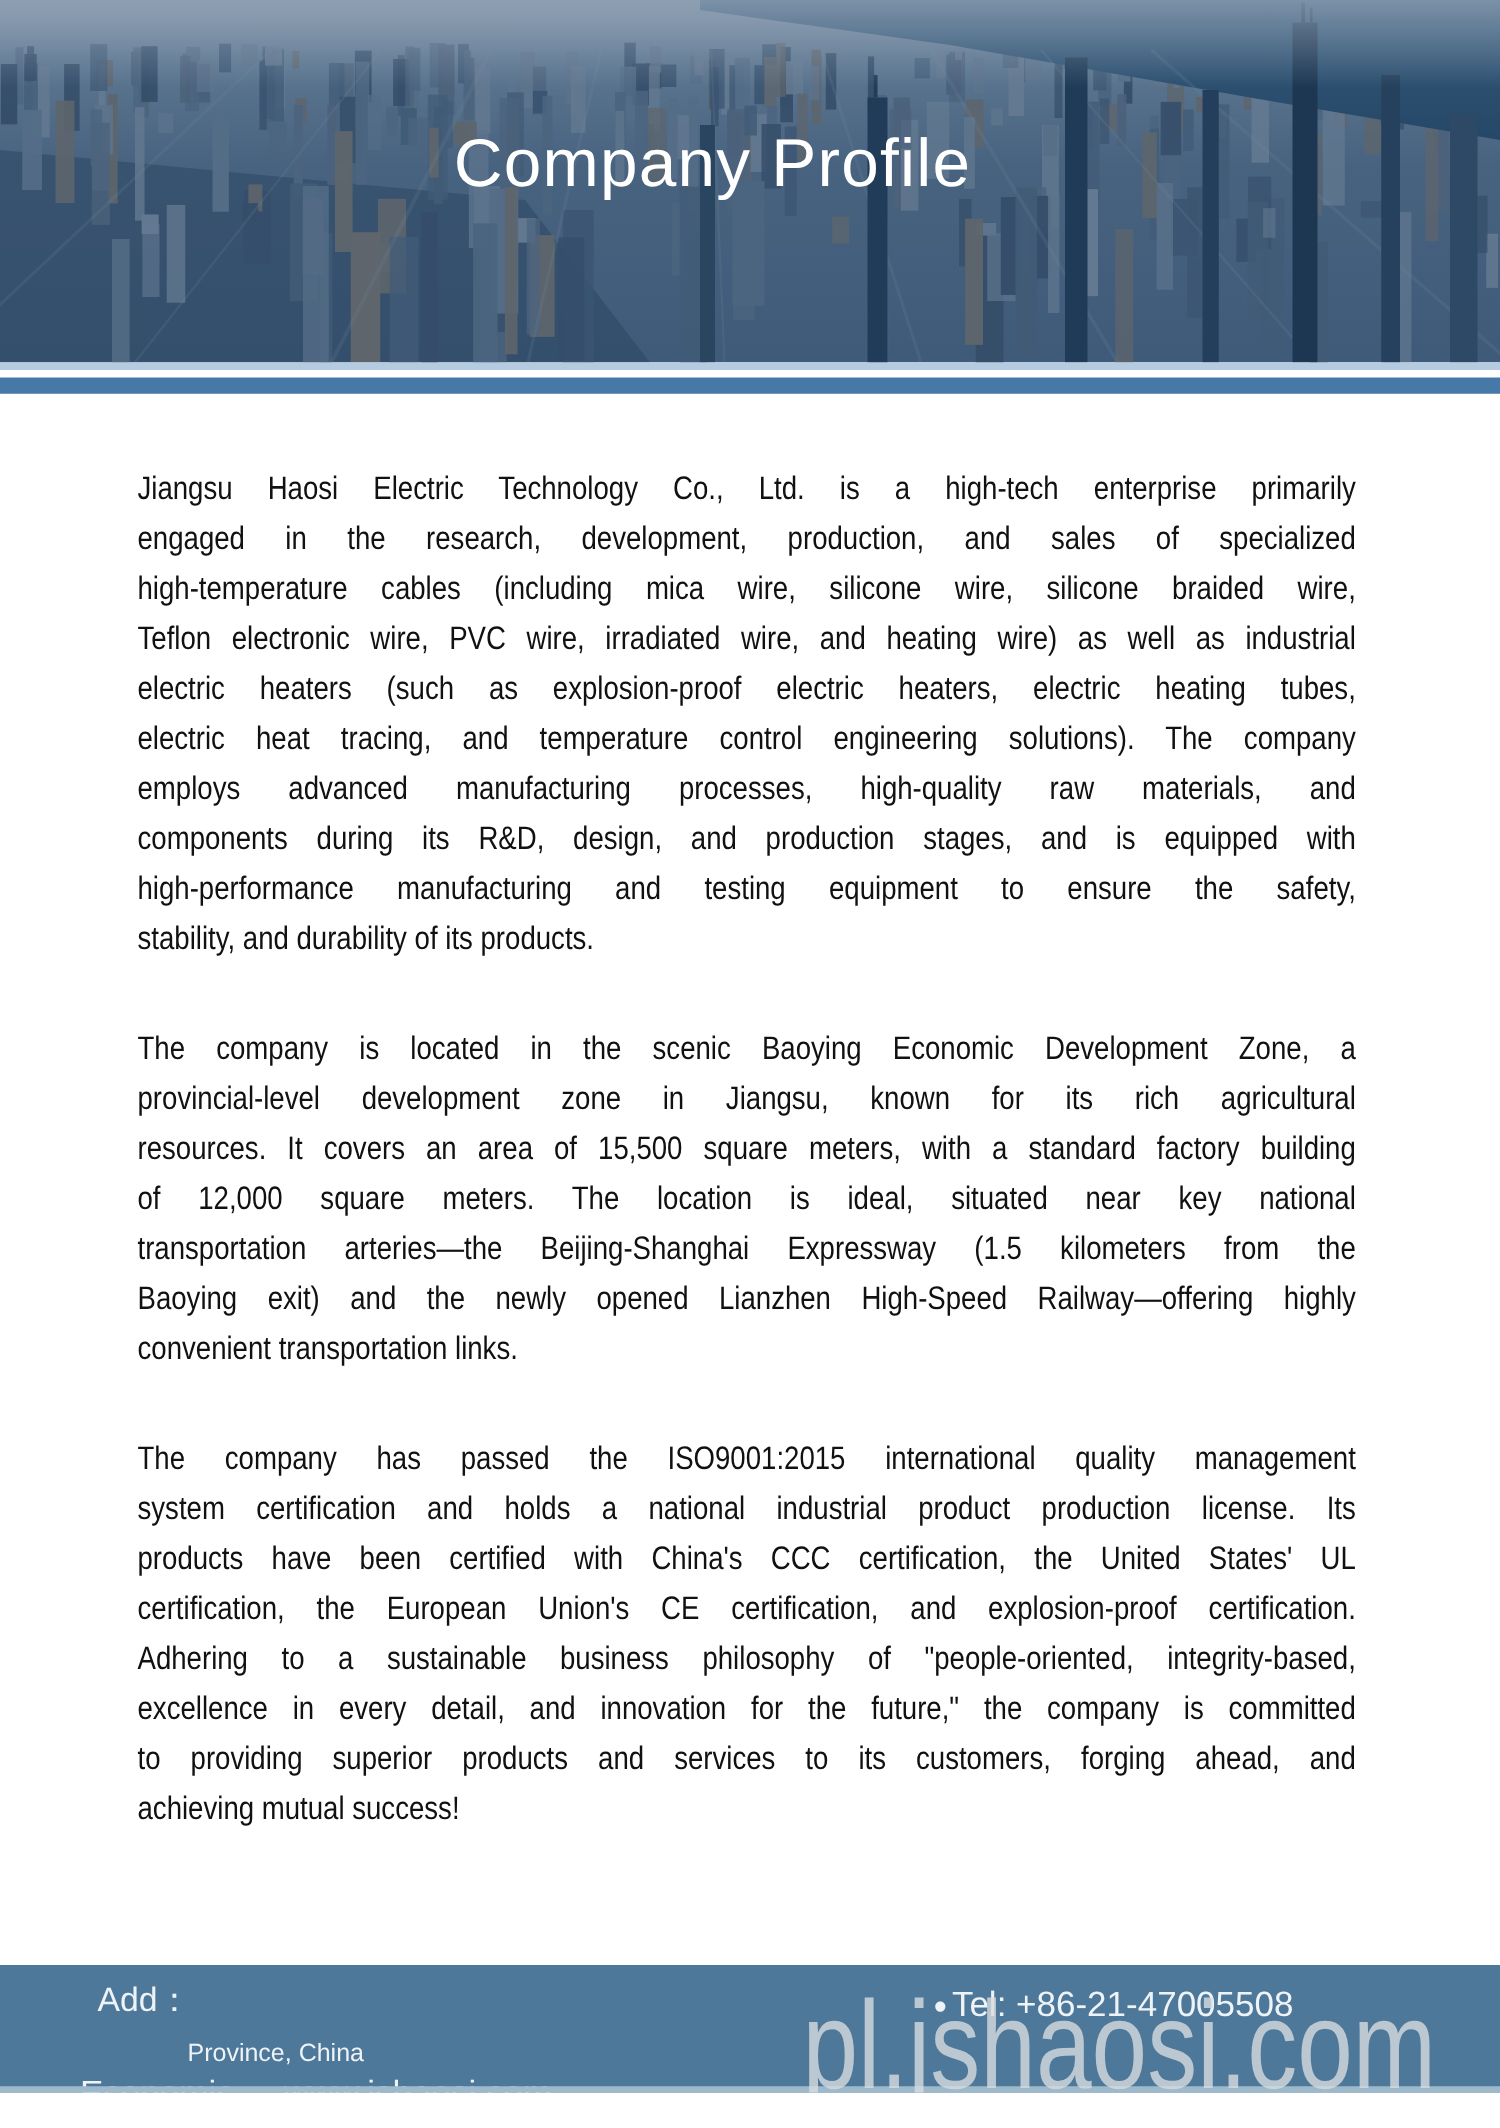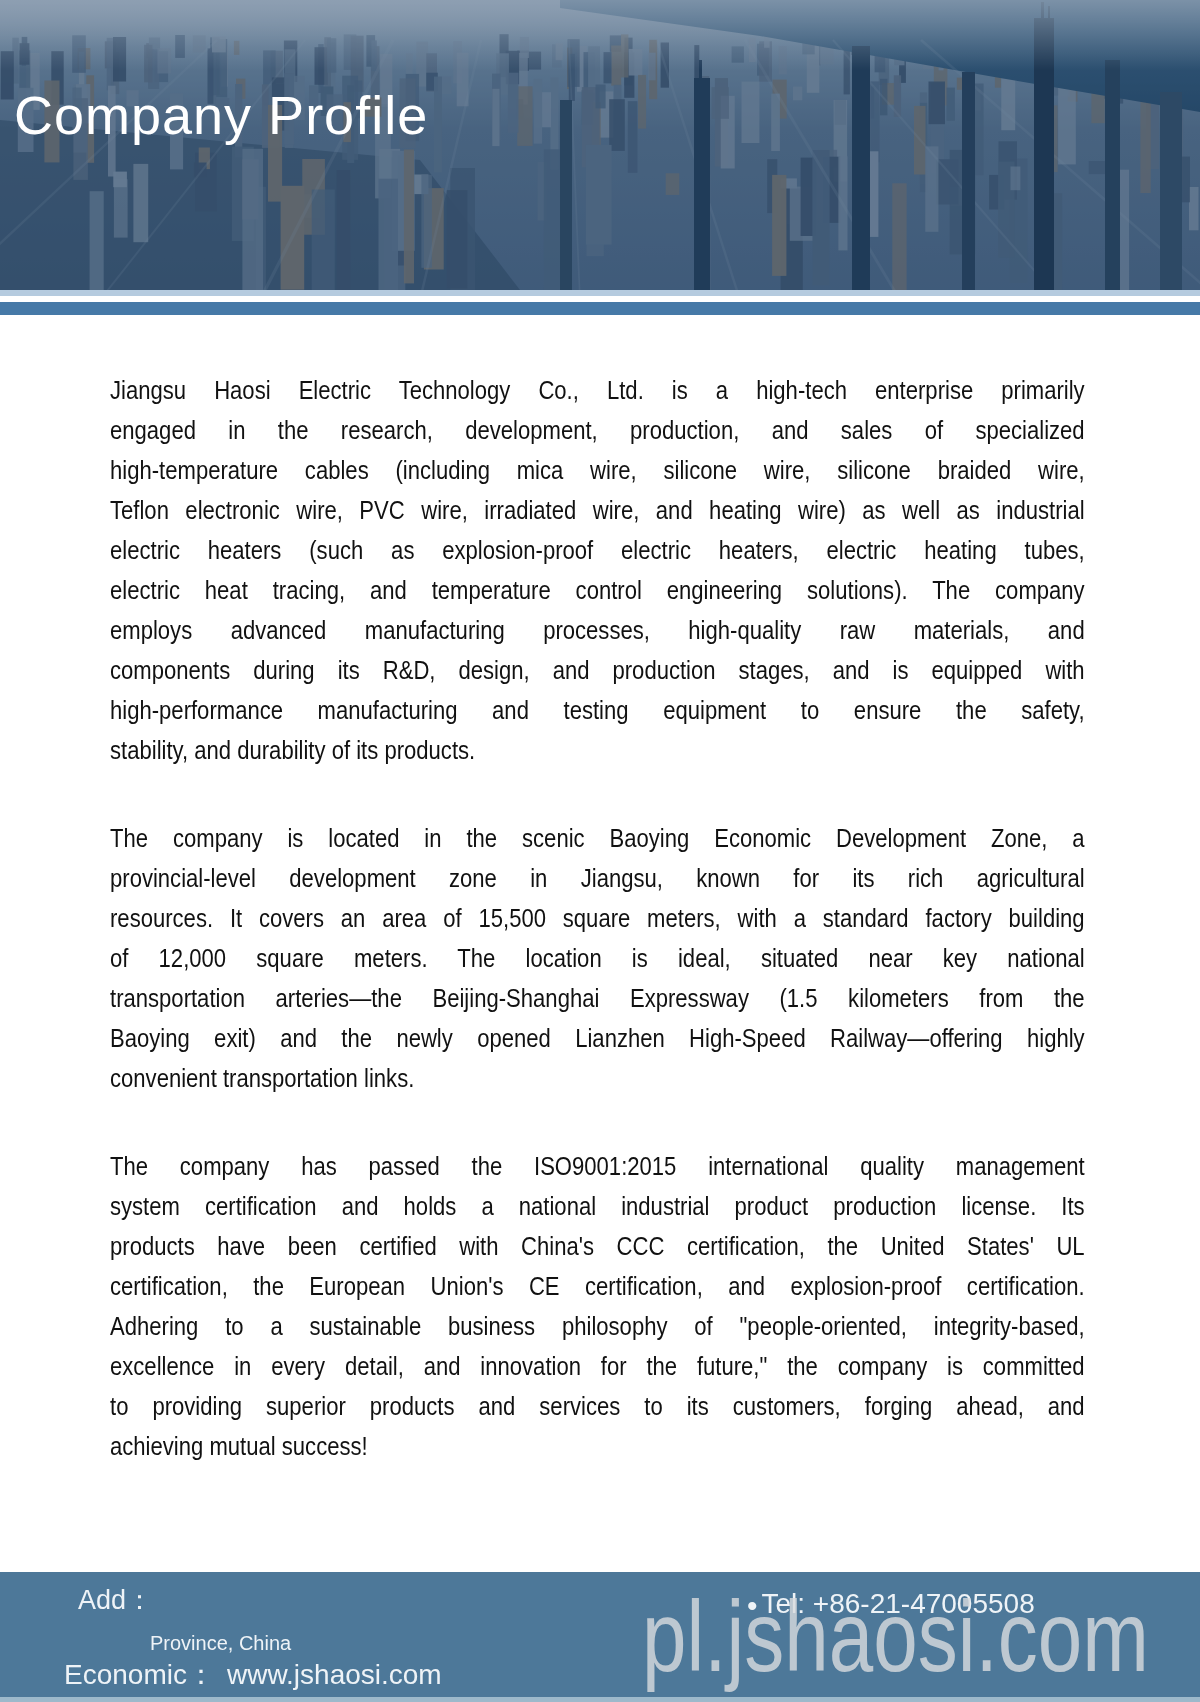--- a/index.html
+++ b/index.html
@@ -4,40 +4,40 @@
 <style>
   html,body{margin:0;padding:0;background:#ffffff;}
   .page{
     position:relative;width:1200px;height:1702px;overflow:hidden;
     background:#ffffff;font-family:"Liberation Sans","DejaVu Sans",sans-serif;
   }
   
   .hero{position:absolute;left:0;top:0;width:1200px;height:290px;overflow:hidden;}
   .hero svg{display:block;width:1200px;height:290px;}
   .hero-title{
-    position:absolute;left:0;right:74px;top:84px;
-    color:#ffffff;font-size:54px;font-weight:400;letter-spacing:1px;margin:0;padding-left:14px;
+    position:absolute;left:0;right:74px;top:84px;text-align:center;
+    color:#ffffff;font-size:54px;font-weight:400;letter-spacing:1px;margin:16px;padding-left:14px;
   }
   
   .stripe-light{position:absolute;left:0;top:290px;width:1200px;height:6px;background:#b5cbdf;}
   .stripe-white{position:absolute;left:0;top:296px;width:1200px;height:6px;background:#ffffff;}
   .stripe-blue{position:absolute;left:0;top:302px;width:1200px;height:13px;background:#4679a7;}
   
   .content{
     position:absolute;left:110px;top:370px;
     width:1148px;transform:scaleX(0.849);transform-origin:0 0;
     color:#111111;font-size:26px;line-height:40px;
   }
   .para{margin:0 0 48px 0;}
   .para:last-child{margin-bottom:0;}
   .jline{display:block;text-align:justify;text-align-last:justify;white-space:normal;}
   .jline.last{text-align-last:left;}
   
   .footer{
-    position:absolute;left:0;top:1572px;width:1200px;height:130px;
+    position:absolute;left:0;top:1572px;width:1200px;height:102px;
     background:#4d7899;color:#eef3f7;overflow:hidden;
   }
   .footer-bottom-line{position:absolute;left:0;bottom:0;width:1200px;height:5px;background:#9db9cb;}
   .addr-label{position:absolute;left:78px;top:10px;font-size:27px;}
   .addr-line1{position:absolute;left:163px;top:16px;font-size:20px;}
   .addr-line2{position:absolute;left:150px;top:60px;font-size:20px;}
   .website-line{position:absolute;left:64px;top:84px;font-size:28px;}
   .website-line .val{margin-left:12px;}
   .tel-line{position:absolute;left:747px;top:16px;font-size:28px;}
   .tel-dot{display:inline-block;vertical-align:middle;margin-right:4px;font-size:30px;line-height:28px;}

